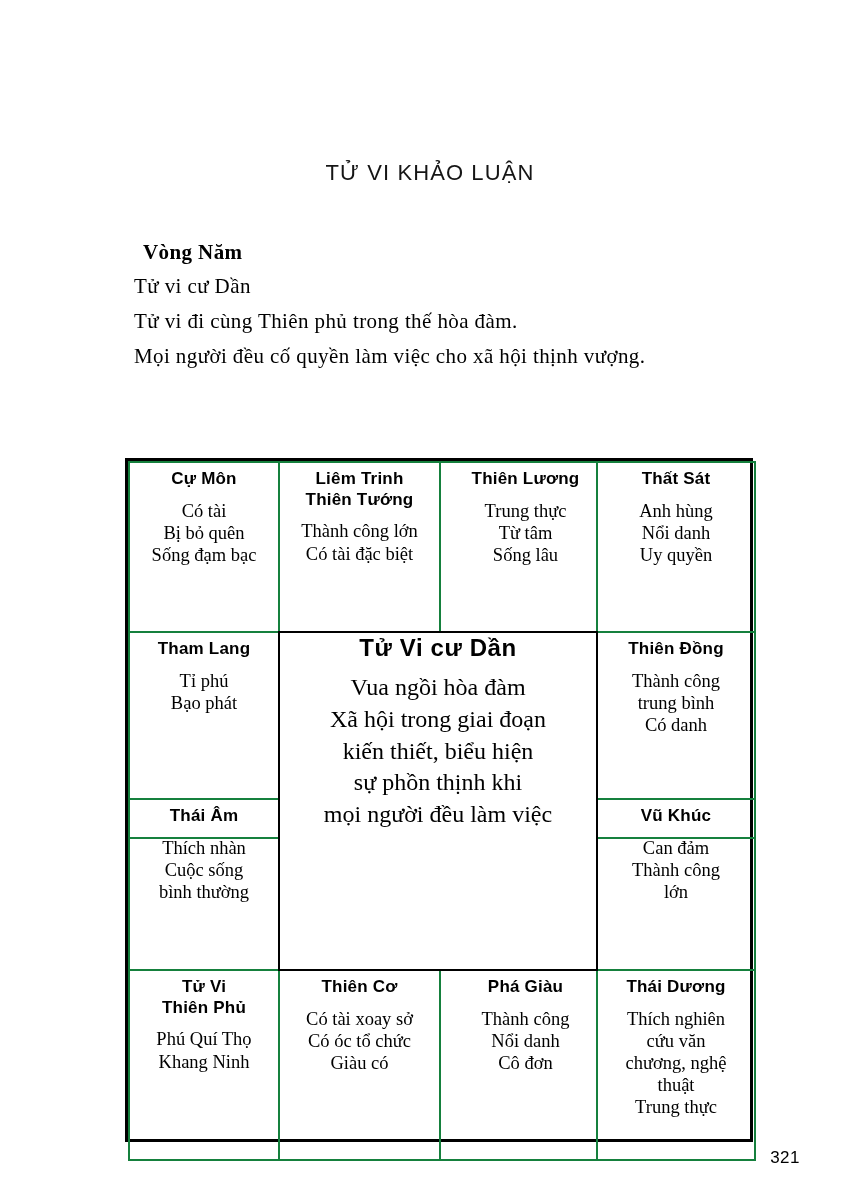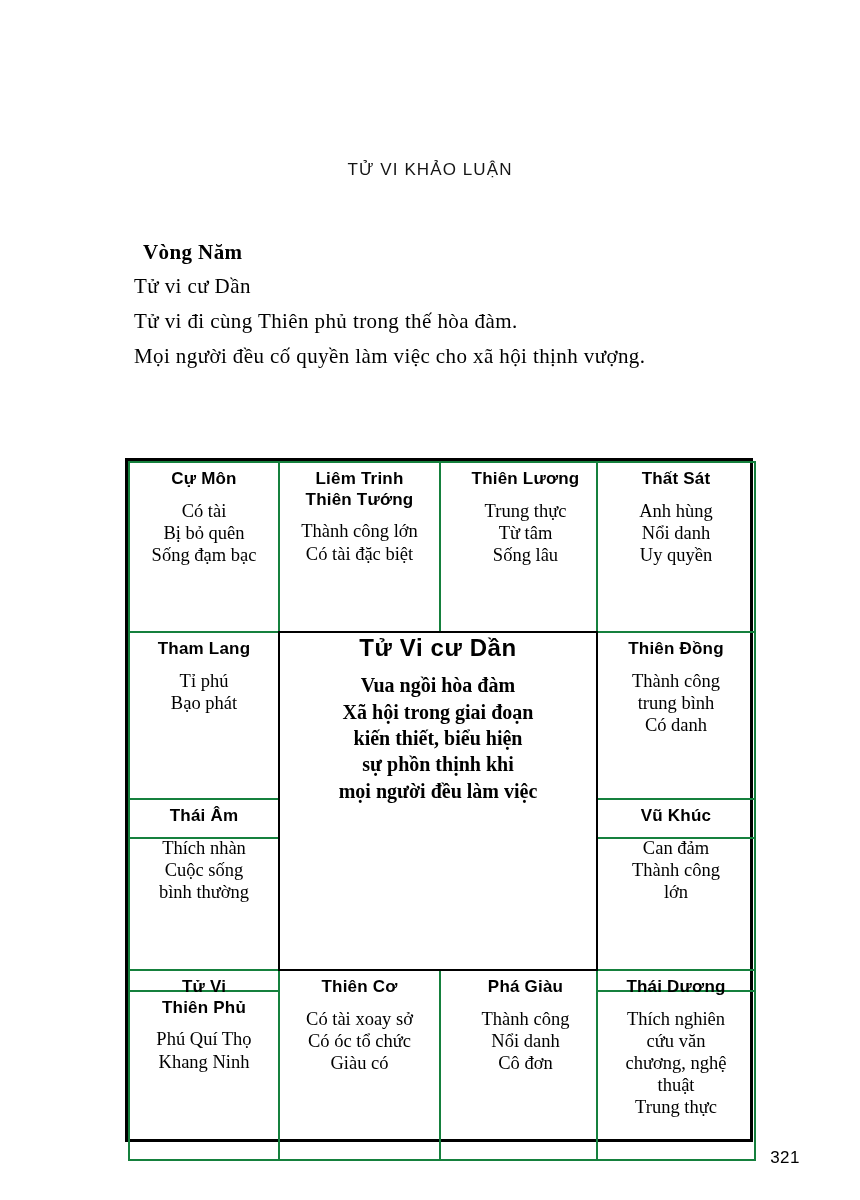--- a/index.html
+++ b/index.html
@@ -25,21 +25,21 @@
   }
 
   
   .running-head {
     position: absolute;
     top: 160px;
     left: 0;
     width: 860px;
     text-align: center;
     font-family: "Liberation Sans", "DejaVu Sans", sans-serif;
-    font-size: 17px;
+    font-size: 22px;
     letter-spacing: 1.1px;
     font-weight: 400;
     color: #151515;
   }
 
   
   .intro {
     position: absolute;
     top: 240px;
     left: 126px;
@@ -102,29 +102,28 @@
   
   .cell.center {
     border: 2px solid #000;
     padding-top: 0;
   }
   .cell.center .star {
     font-size: 24px;
     letter-spacing: 0.6px;
   }
   .cell.center .desc {
-    font-size: 20px;
+    font-size: 24px;
     line-height: 1.32;
-    font-weight: bold;
   }
 
   
   .r1 { top: 0;   height: 172px; }
   .r2 { top: 170px; height: 208px; }
-  .r3 { top: 337px; height: 194px; }
+  .r3 { top: 337px; height: 173px; }
   .r4 { top: 508px; height: 192px; }
 
   .c1 { left: 0;   width: 152px; }
   .c2 { left: 150px; width: 163px; }
   .c3 { left: 311px; width: 159px; padding-left: 18px; }
   .c4 { left: 468px; width: 160px; }
 
   .cell.center {
     left: 150px;
     top: 170px;

